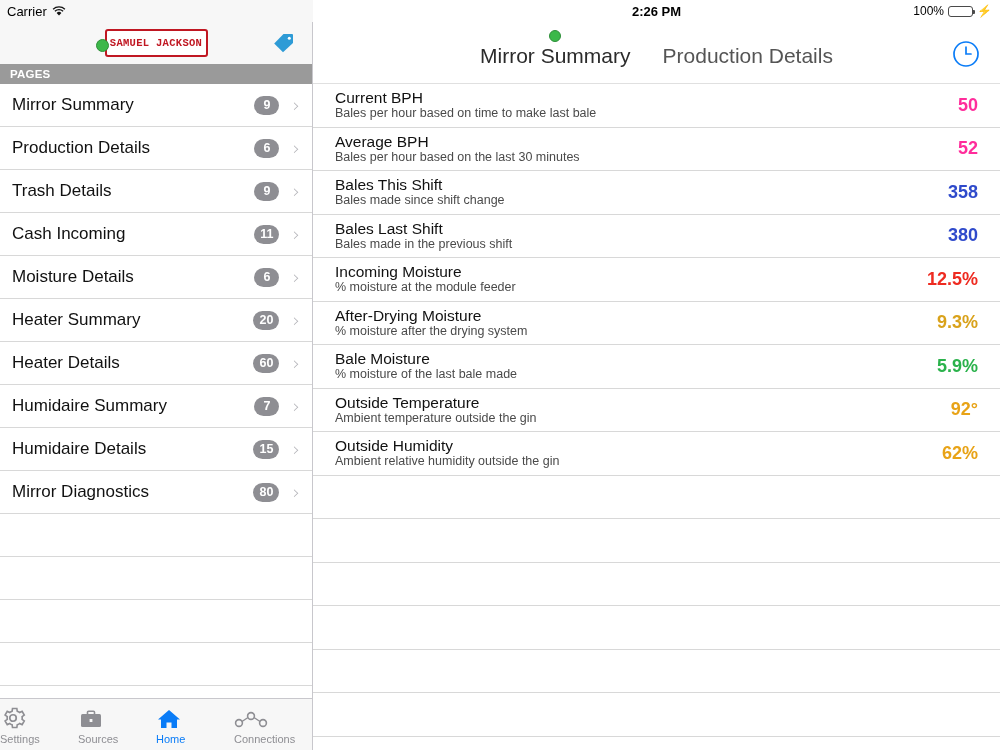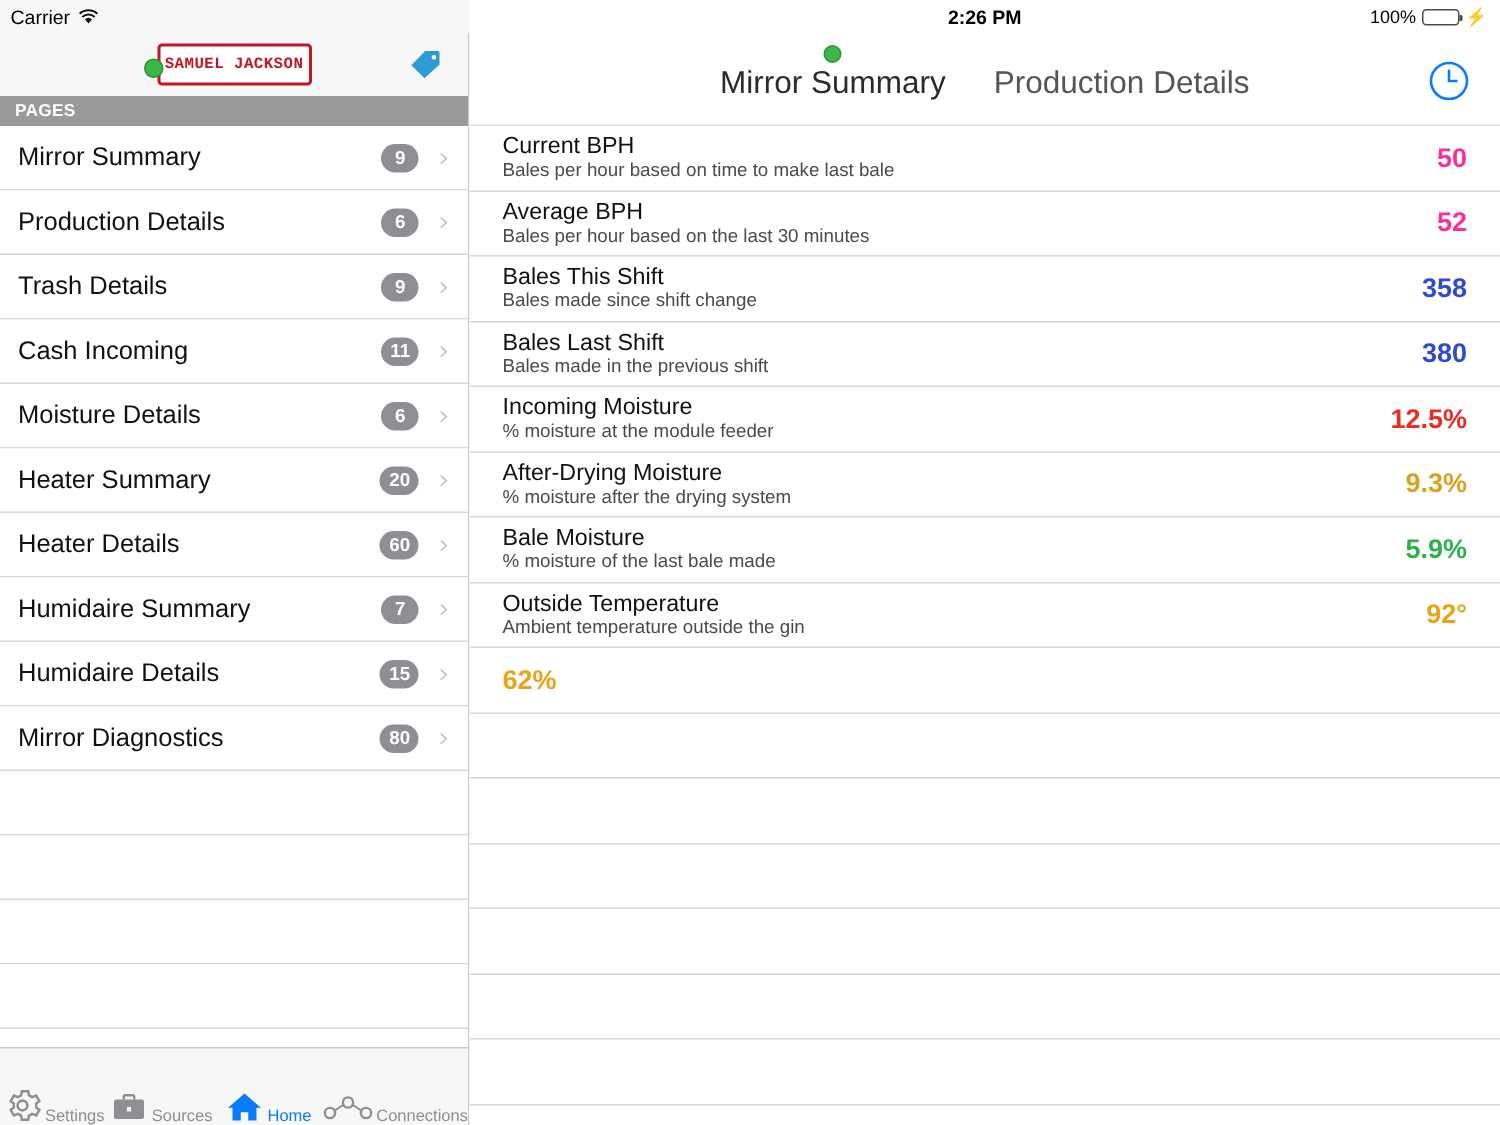--- a/index.html
+++ b/index.html
@@ -177,22 +177,22 @@
     height: 52px;
     flex: 0 0 52px;
     background: #f7f7f7;
     border-top: 1px solid #c8c7cc;
     display: flex;
     align-items: center;
   }
   .tab {
     flex: 1;
     display: flex;
-    flex-direction: row;
-    align-items: flex-end;
+    flex-direction: column;
+    align-items: flex-start;
     justify-content: center;
     gap: 2px;
     color: #8e8e93;
     font-size: 11px;
     height: 100%;
   }
   .tab.active { color: #0a7cf7; }
   .tab .ticon { height: 26px; display: flex; align-items: flex-end; }
 
   
@@ -474,20 +474,24 @@
 
         <div class="metric-row">
           <div class="metric-text">
             <span class="metric-title">Outside Temperature</span>
             <span class="metric-sub">Ambient temperature outside the gin</span>
           </div>
           <span class="metric-value" style="color:#e8a317">92°</span>
         </div>
 
         <div class="metric-row">
+          <div class="metric-text">
+            <span class="metric-title">Outside Humidity</span>
+            <span class="metric-sub">Ambient relative humidity outside the gin</span>
+          </div>
           <span class="metric-value" style="color:#e8a317">62%</span>
         </div>
 
         <div class="filler-row"></div>
         <div class="filler-row"></div>
         <div class="filler-row"></div>
         <div class="filler-row"></div>
         <div class="filler-row"></div>
         <div class="filler-row"></div>
       </div>

